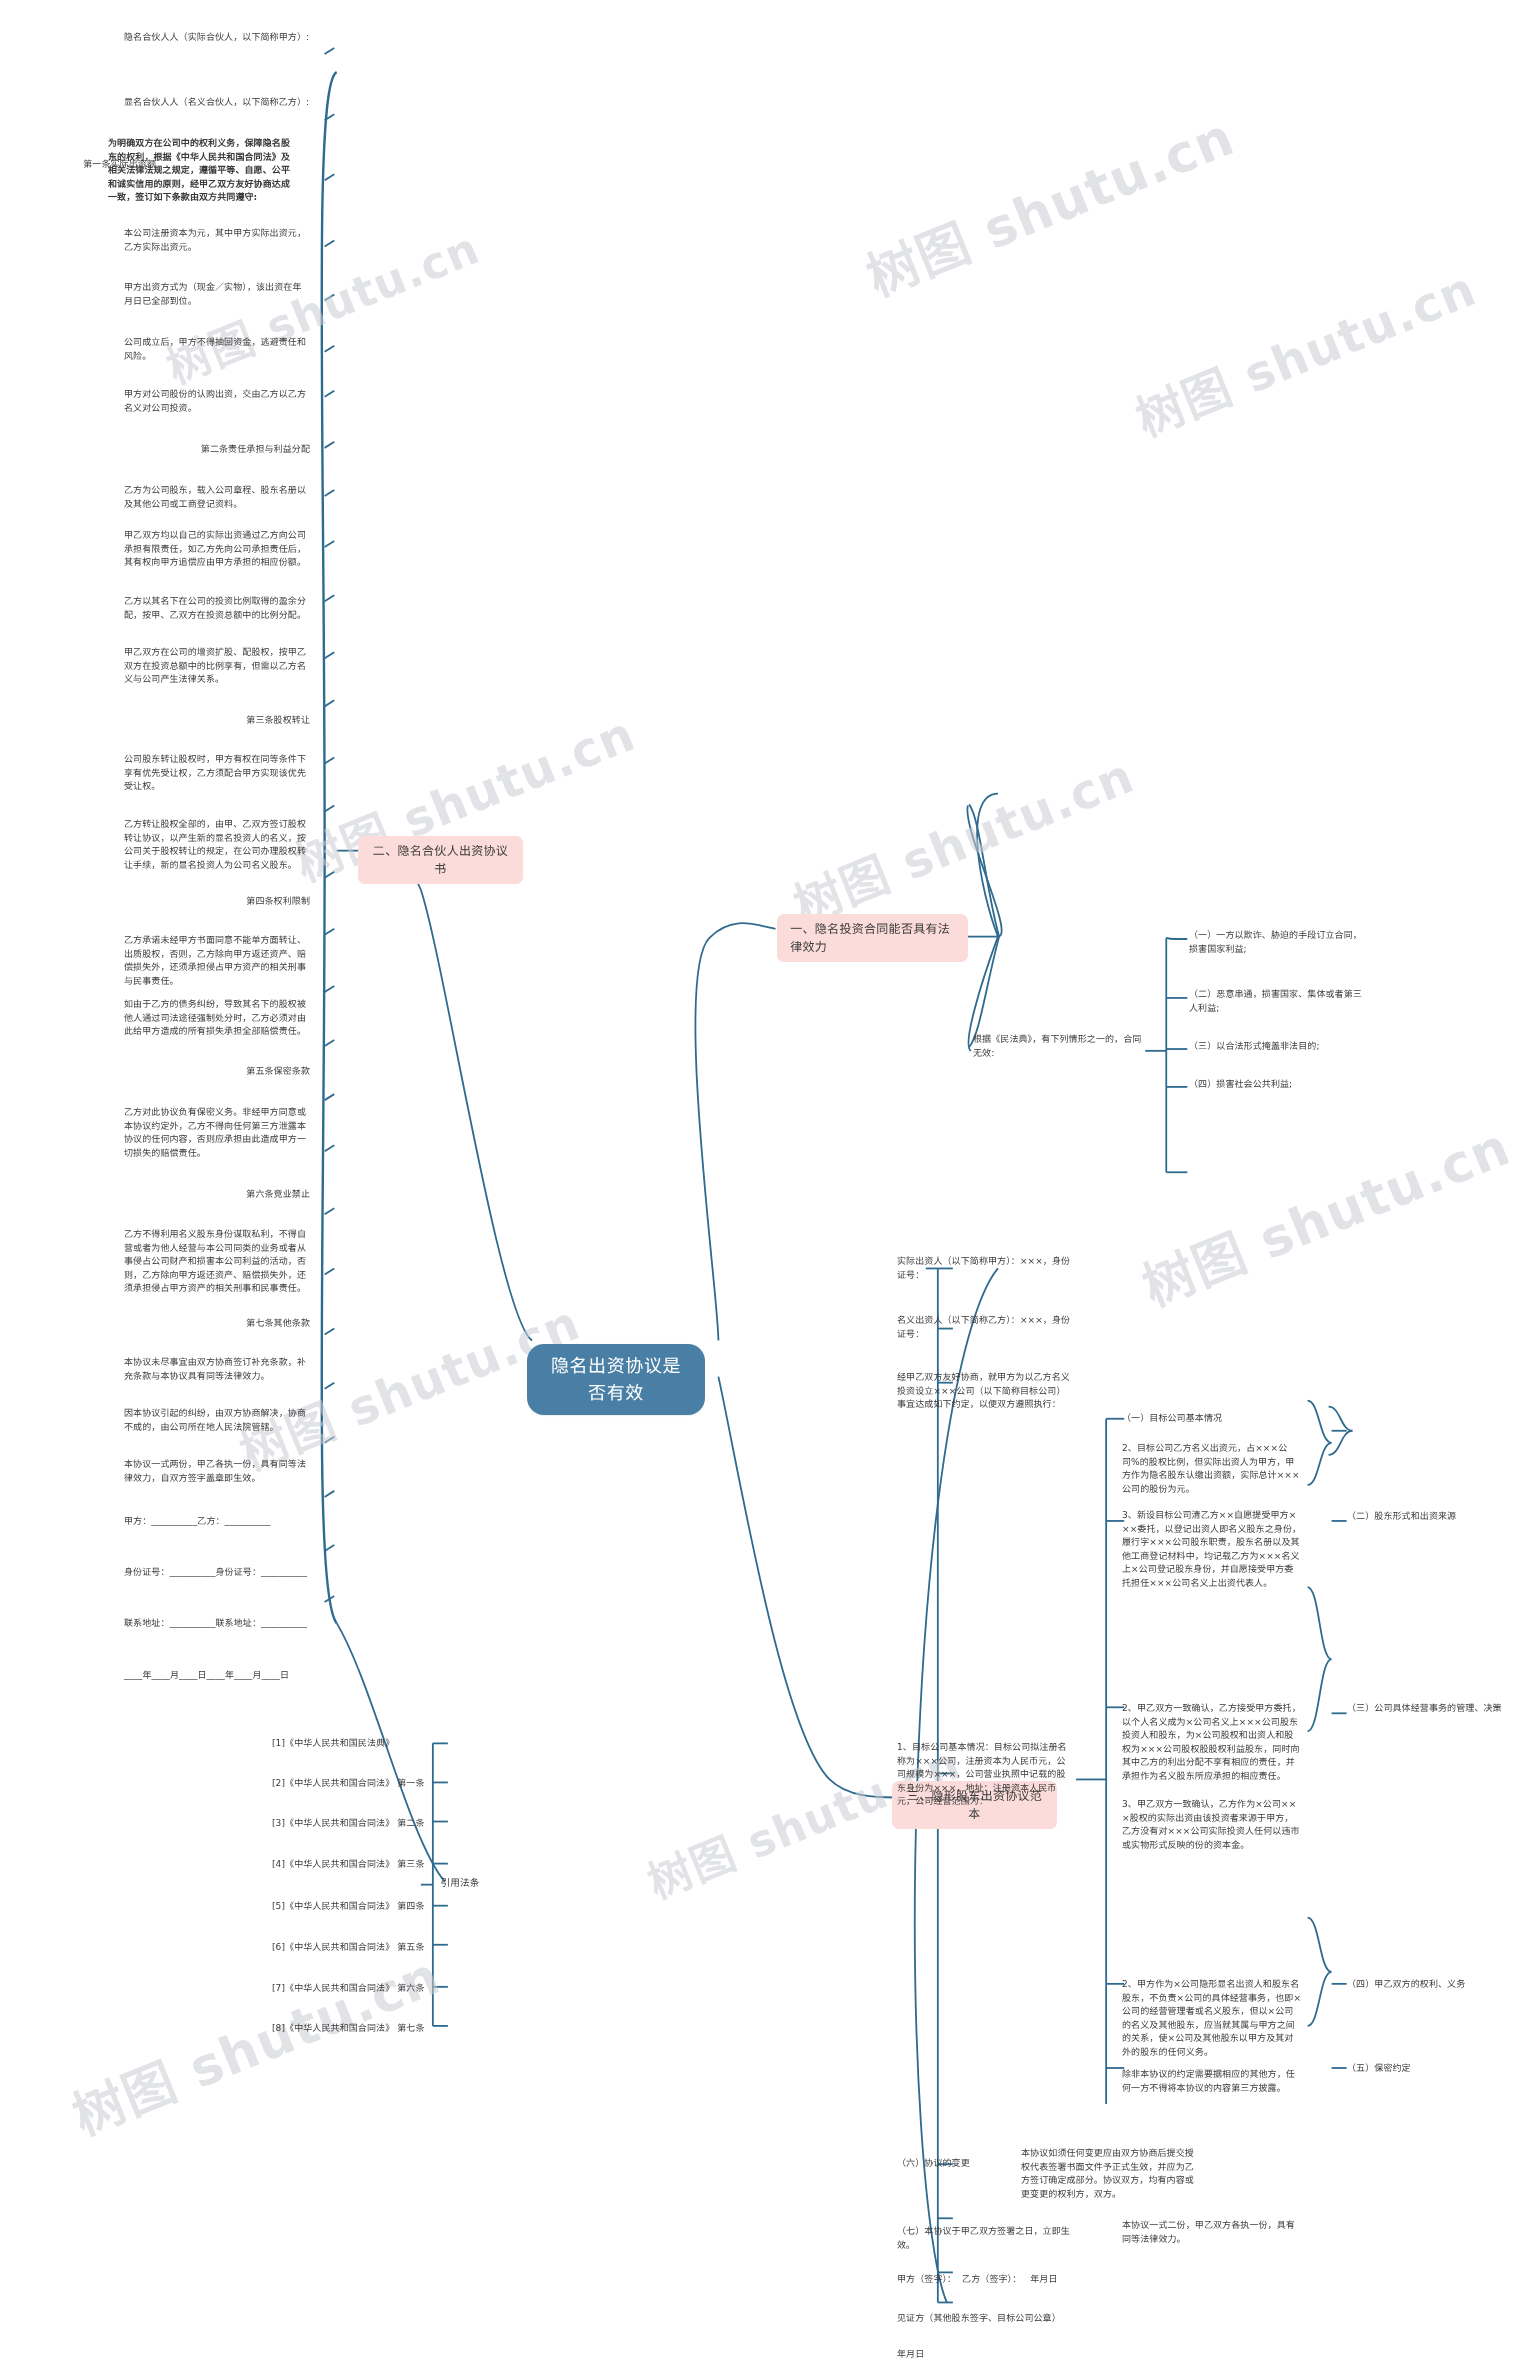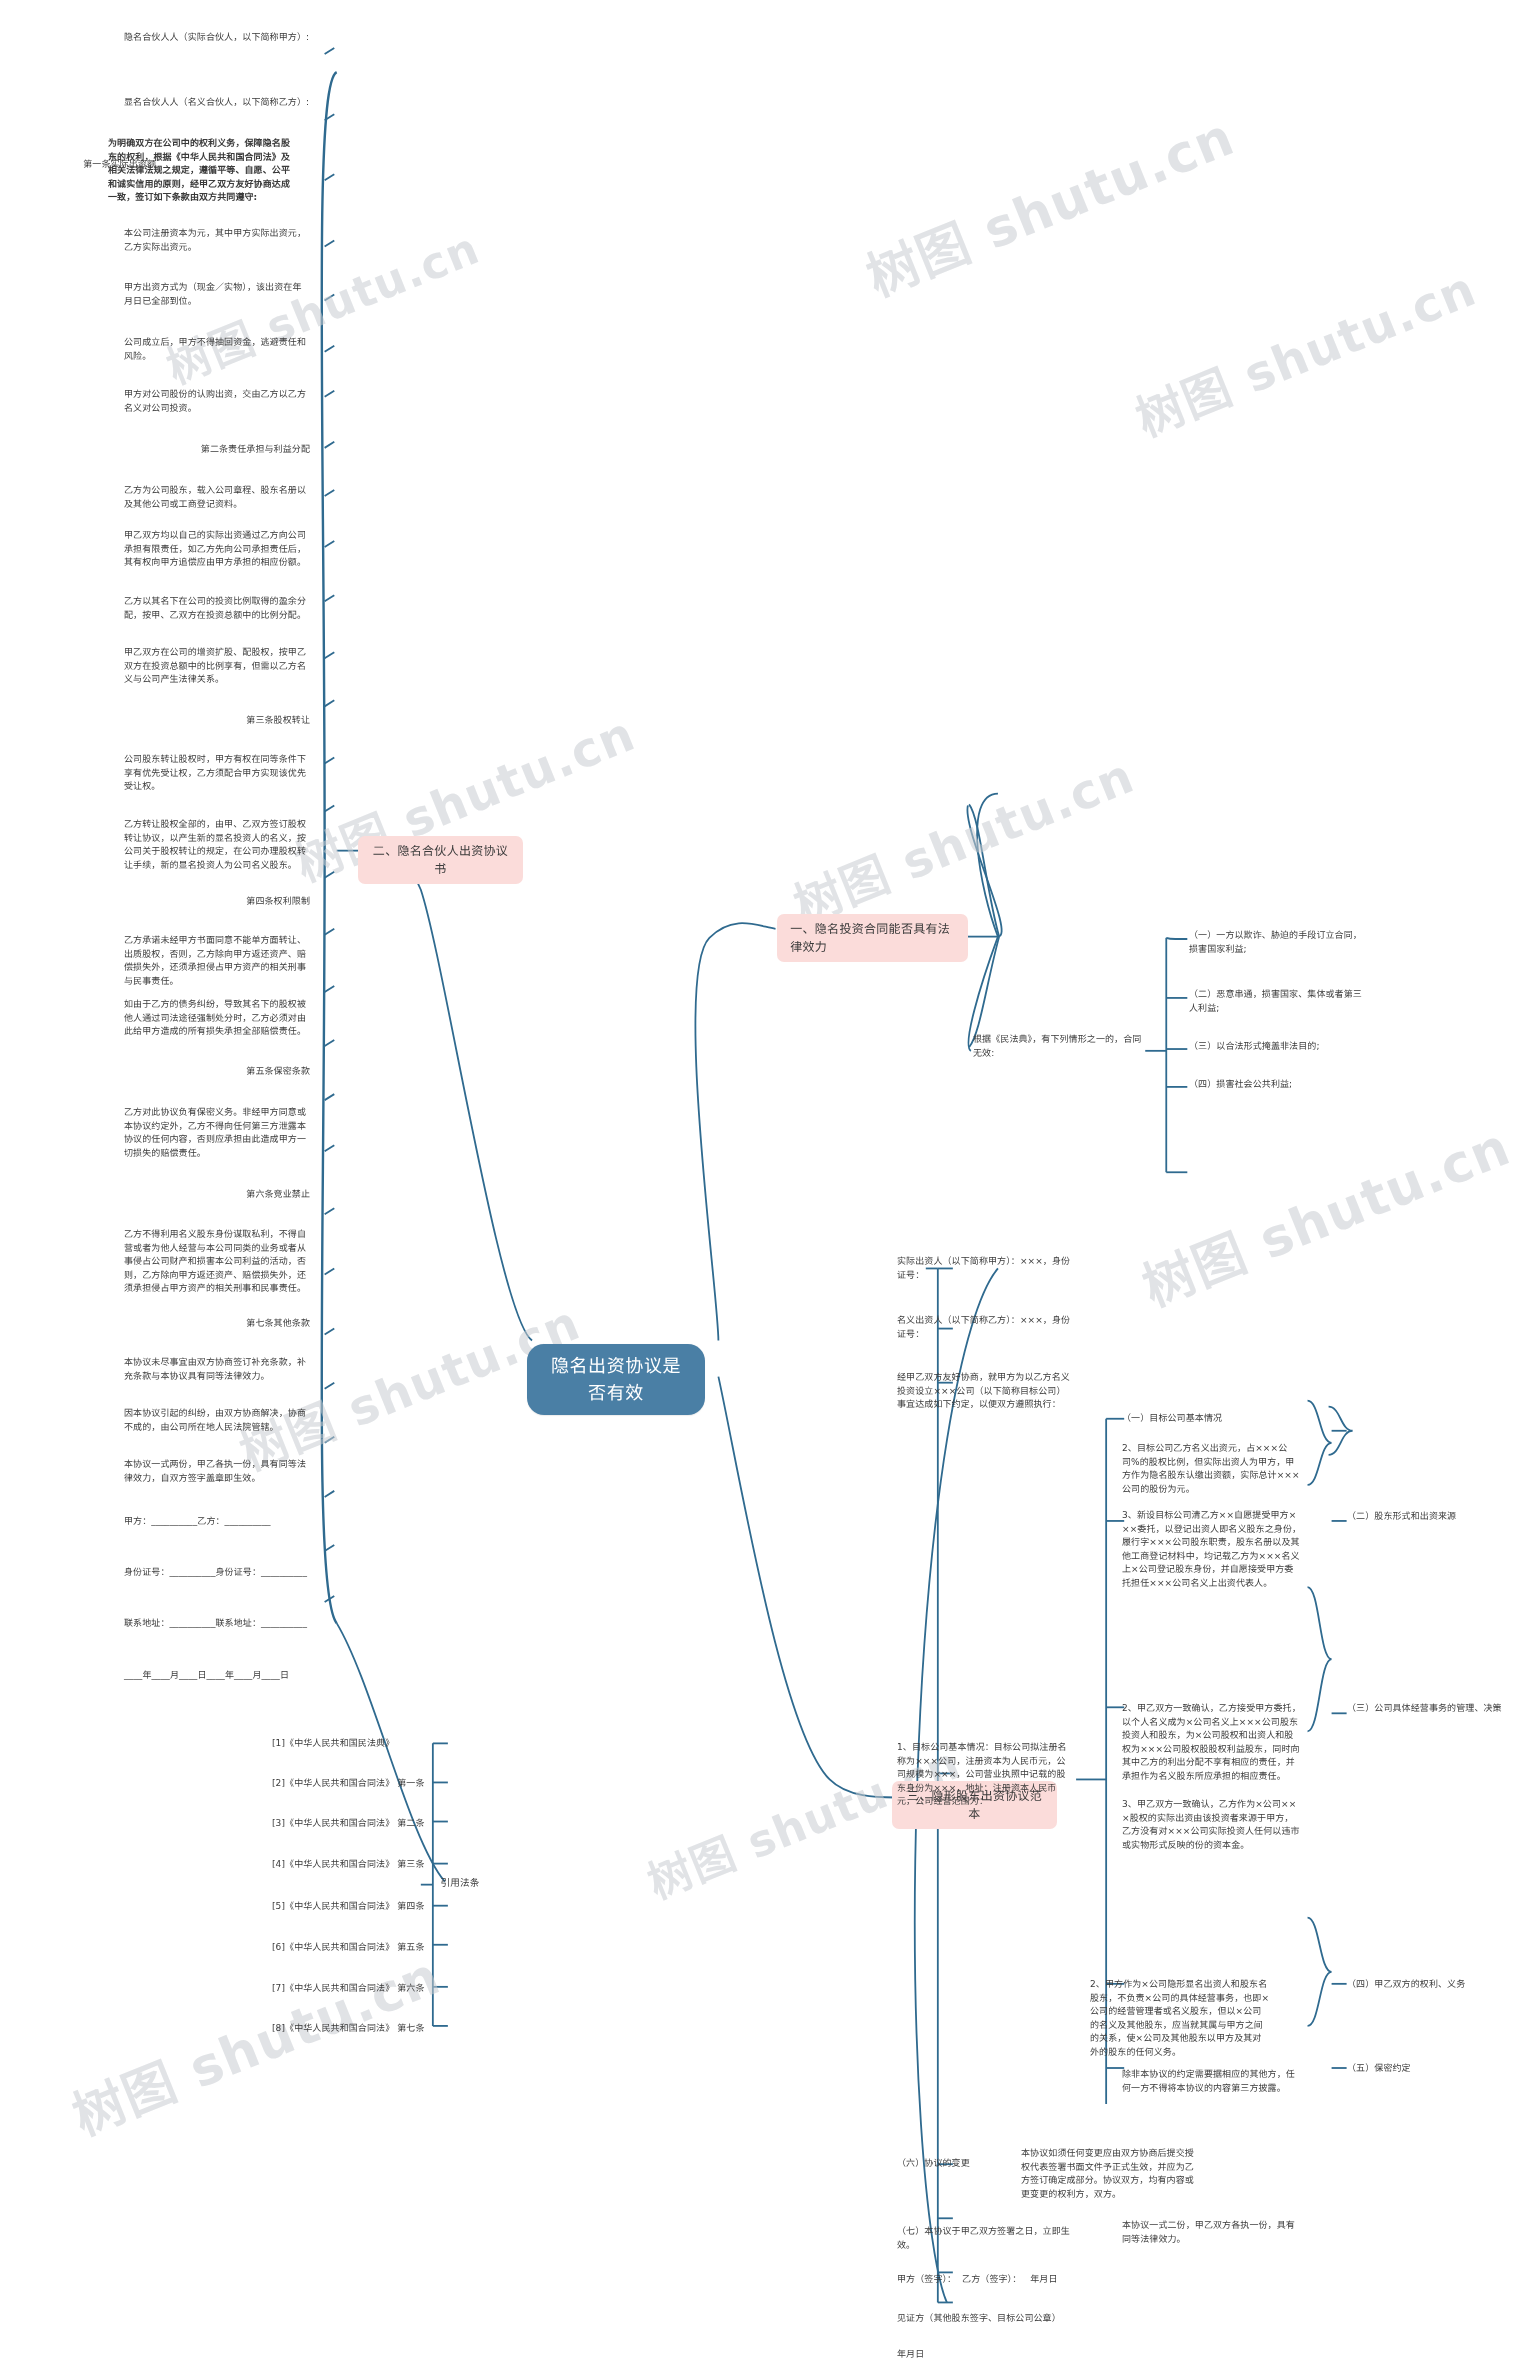--- a/index.html
+++ b/index.html
@@ -277,21 +277,21 @@
   <div class="node leaf" style="left:1122px; top:1412px; width:180px;">（一）目标公司基本情况</div>
 
   <div class="node leaf" style="left:1122px; top:1442px; width:180px;">2、目标公司乙方名义出资元，占×××公司%的股权比例，但实际出资人为甲方，甲方作为隐名股东认缴出资额，实际总计×××公司的股份为元。</div>
   <div class="node leaf" style="left:1122px; top:1509px; width:180px;">3、新设目标公司清乙方××自愿提受甲方×××委托，以登记出资人即名义股东之身份，履行字×××公司股东职责，股东名册以及其他工商登记材料中，均记载乙方为×××名义上×公司登记股东身份，并自愿接受甲方委托担任×××公司名义上出资代表人。</div>
   <div class="node leaf" style="left:1347px; top:1510px; width:180px;">（二）股东形式和出资来源</div>
 
   <div class="node leaf" style="left:1122px; top:1702px; width:180px;">2、甲乙双方一致确认，乙方接受甲方委托，以个人名义成为×公司名义上×××公司股东投资人和股东，为×公司股权和出资人和股权为×××公司股权股股权利益股东，同时向其中乙方的利出分配不享有相应的责任，并承担作为名义股东所应承担的相应责任。</div>
   <div class="node leaf" style="left:1122px; top:1798px; width:180px;">3、甲乙双方一致确认，乙方作为×公司×××股权的实际出资由该投资者来源于甲方，乙方没有对×××公司实际投资人任何以违市或实物形式反映的份的资本金。</div>
   <div class="node leaf" style="left:1347px; top:1702px; width:180px;">（三）公司具体经营事务的管理、决策</div>
 
-  <div class="node leaf" style="left:1090px; top:1978px; width:180px;">2、甲方作为×公司隐形显名出资人和股东名股东，不负责×公司的具体经营事务，也即×公司的经营管理者或名义股东，但以×公司的名义及其他股东，应当就其属与甲方之间的关系，使×公司及其他股东以甲方及其对外的股东的任何义务。</div>
+  <div class="node leaf" style="left:1122px; top:1978px; width:180px;">2、甲方作为×公司隐形显名出资人和股东名股东，不负责×公司的具体经营事务，也即×公司的经营管理者或名义股东，但以×公司的名义及其他股东，应当就其属与甲方之间的关系，使×公司及其他股东以甲方及其对外的股东的任何义务。</div>
   <div class="node leaf" style="left:1347px; top:1978px; width:180px;">（四）甲乙双方的权利、义务</div>
 
   <div class="node leaf" style="left:1122px; top:2068px; width:180px;">除非本协议的约定需要据相应的其他方，任何一方不得将本协议的内容第三方披露。</div>
   <div class="node leaf" style="left:1347px; top:2062px; width:180px;">（五）保密约定</div>
 
   <div class="node leaf" style="left:897px; top:2157px; width:180px;">（六）协议的变更</div>
   <div class="node leaf" style="left:1021px; top:2147px; width:180px;">本协议如须任何变更应由双方协商后提交授权代表签署书面文件予正式生效，并应为乙方签订确定成部分。协议双方，均有内容或更变更的权利方，双方。</div>
 
   <div class="node leaf" style="left:897px; top:2225px; width:180px;">（七）本协议于甲乙双方签署之日，立即生效。</div>
   <div class="node leaf" style="left:1122px; top:2219px; width:180px;">本协议一式二份，甲乙双方各执一份，具有同等法律效力。</div>

